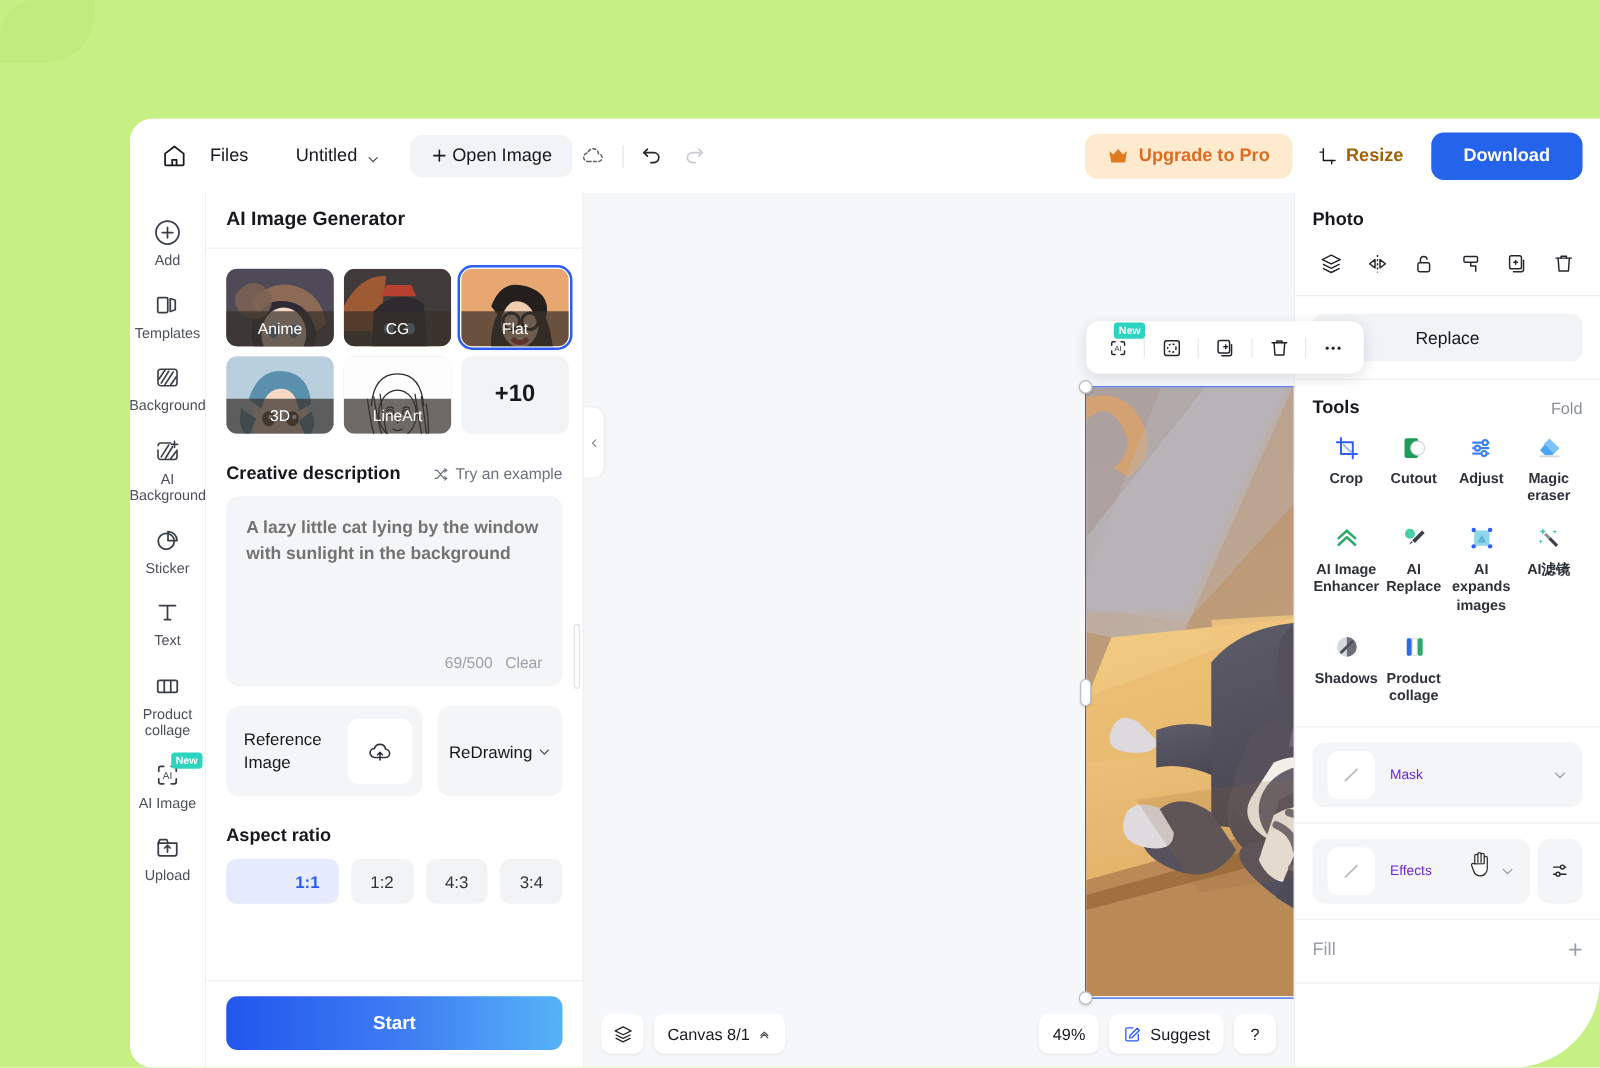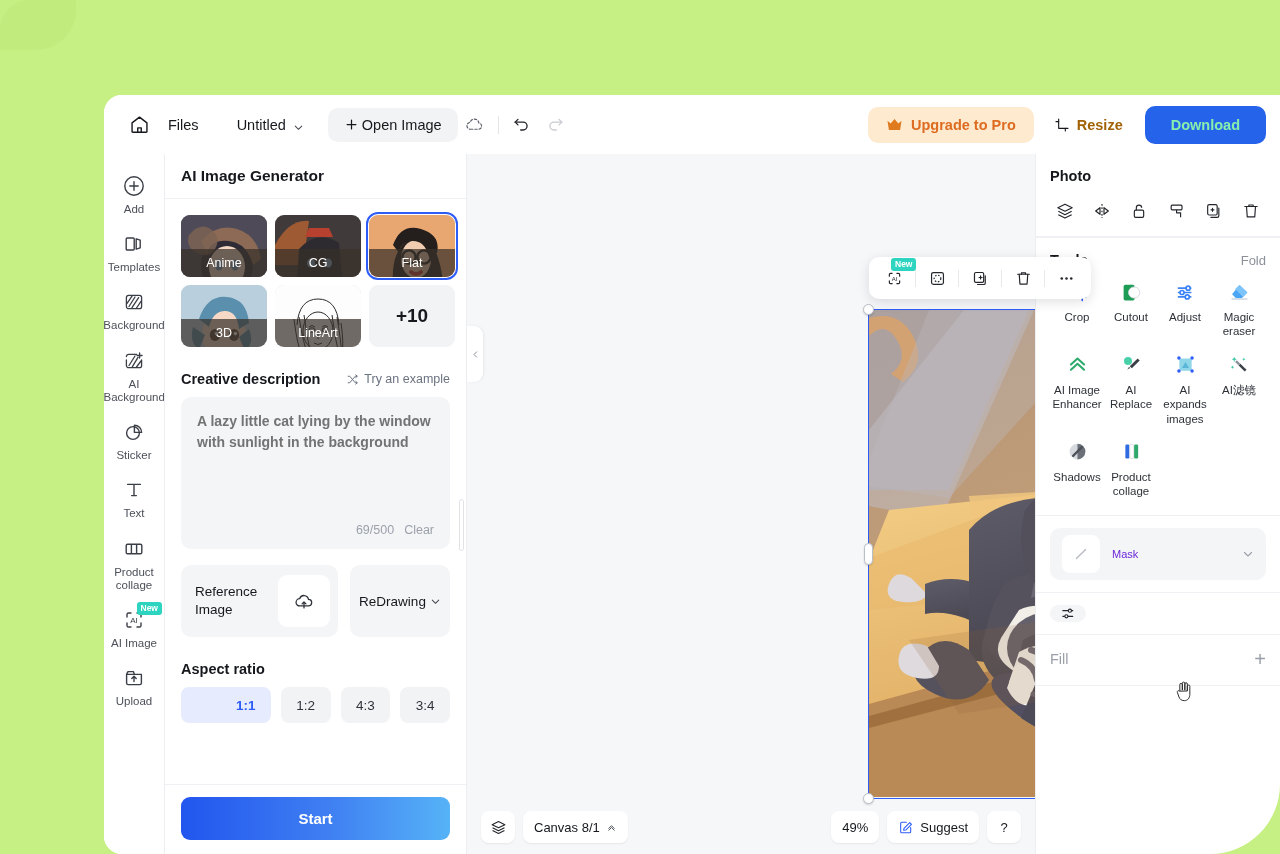--- a/index.html
+++ b/index.html
@@ -63,21 +63,21 @@
     border-radius:8px;cursor:pointer; }
   .tb-sep { width:1px;height:18px;background:#e3e5e9;margin:0 6px; }
   .tb-spacer{flex:1}
   #upgrade {
     display:flex;align-items:center;gap:8px;
     background:#fdeacf; color:#dd6b20; font-weight:600; font-size:14.5px;
     padding: 10px 18px; border-radius:10px; cursor:pointer;
   }
   #resize { display:flex;align-items:center;gap:7px; font-size:14.5px; color:#a16207;
     font-weight:600; padding:10px 14px; border-radius:10px; cursor:pointer; margin-left:6px;}
-  #download { background:#2563eb; color:#86efac; font-weight:600; font-size:14.5px;
+  #download { background:#2563eb; color:#ffffff; font-weight:600; font-size:14.5px;
     padding:11px 26px; border-radius:10px; cursor:pointer; margin-left:8px;}
 
   
   #bodyrow { flex:1; display:flex; min-height:0; position:relative; }
 
   
   #rail {
     width:61px; flex:0 0 61px; background:#fff; border-right:1px solid #eceef1;
     padding-top:12px; display:flex;flex-direction:column; align-items:center; gap:2px;
     overflow:hidden;
@@ -206,21 +206,21 @@
   .r-title{font-size:14.5px;font-weight:700;color:#16181d;}
   #rIcons{display:flex;justify-content:space-between;margin:14px 2px 12px;}
   .ric{width:26px;height:26px;display:flex;align-items:center;justify-content:center;cursor:pointer;}
   .r-div{height:1px;background:#eff0f3;margin:0 -14px;}
   #replace{ margin:14px 0; height:38px;background:#f2f3f5;border-radius:9px;
     display:flex;align-items:center;justify-content:center;font-size:14px;color:#16181d;cursor:pointer;}
   #toolsHead{display:flex;align-items:center;justify-content:space-between;margin:14px 0 12px;}
   #toolsHead .fold{font-size:13px;color:#8b9099;cursor:pointer;}
   #toolsGrid{display:grid;grid-template-columns:repeat(4,1fr);row-gap:14px;}
   .tool{display:flex;flex-direction:column;align-items:center;gap:6px;cursor:pointer;}
-  .tool .tl{font-size:11.5px;color:#2d3138;text-align:center;line-height:1.25;}
+  .tool .tl{font-size:11.5px;color:#2d3138;text-align:center;line-height:1.25;font-weight:bold;}
   .tool .ti{height:24px;display:flex;align-items:center;justify-content:center;}
 
   .accordion{ height:52px;background:#f4f5f7;border-radius:10px;display:flex;
     align-items:center;padding:0 12px;gap:12px;cursor:pointer;}
   .accordion .sw{width:38px;height:38px;background:#fff;border-radius:8px;
     display:flex;align-items:center;justify-content:center;}
   .accordion .nm{flex:1;font-size:11px;font-weight:400;color:#6d28d9;}
   .accordion .ch{color:#9aa0a9;font-size:12px;}
   .accRow{display:flex;gap:6px;}
   .accRow .extra{width:36px;background:#f4f5f7;border-radius:10px;
@@ -763,20 +763,21 @@
         <div class="ric">
           <svg width="20" height="20" viewBox="0 0 24 24" fill="none" stroke="#24262c" stroke-width="1.4" stroke-linecap="round" stroke-linejoin="round">
               <path d="M4.6 6.6h14.8"></path>
               <path d="M9.4 6.6V4.8h5.2v1.8"></path>
               <path d="M6.6 6.6 7.5 19h9L17.4 6.6"></path>
             </svg>
         </div>
       </div>
 
       <div class="r-div"></div>
+      <div id="replace">Replace</div>
       <div class="r-div"></div>
 
       <div id="toolsHead">
         <span class="r-title">Tools</span>
         <span class="fold">Fold</span>
       </div>
 
       <div id="toolsGrid">
         <div class="tool">
           <span class="ti">
@@ -901,20 +902,31 @@
         </span>
         <span class="nm">Mask</span>
         <svg class="ch" width="12" height="12" viewBox="0 0 24 24" fill="none" stroke="#9aa0a9" stroke-width="2.2" stroke-linecap="round" stroke-linejoin="round">
             <path d="M5 9l7 7 7-7"></path>
           </svg>
       </div>
 
       <div class="r-div" style="margin-top:12px"></div>
 
       <div class="accRow" style="margin-top:12px">
+        <div class="accordion" style="flex:1">
+          <span class="sw">
+            <svg width="22" height="22" viewBox="0 0 24 24" fill="none" stroke="#b6bac1" stroke-width="1.5" stroke-linecap="round">
+                <path d="M7 17 17 7"></path>
+              </svg>
+          </span>
+          <span class="nm">Effects</span>
+          <svg class="ch" width="12" height="12" viewBox="0 0 24 24" fill="none" stroke="#9aa0a9" stroke-width="2.2" stroke-linecap="round" stroke-linejoin="round">
+              <path d="M5 9l7 7 7-7"></path>
+            </svg>
+        </div>
         <div class="extra">
           <svg width="17" height="17" viewBox="0 0 24 24" fill="none" stroke="#24262c" stroke-width="1.6" stroke-linecap="round">
               <path d="M4 8h14M4 16h14"></path>
               <circle cx="14" cy="8" r="2.2" fill="#fff"></circle>
               <circle cx="9" cy="16" r="2.2" fill="#fff"></circle>
             </svg>
         </div>
       </div>
 
       <div class="r-div" style="margin-top:12px"></div>

